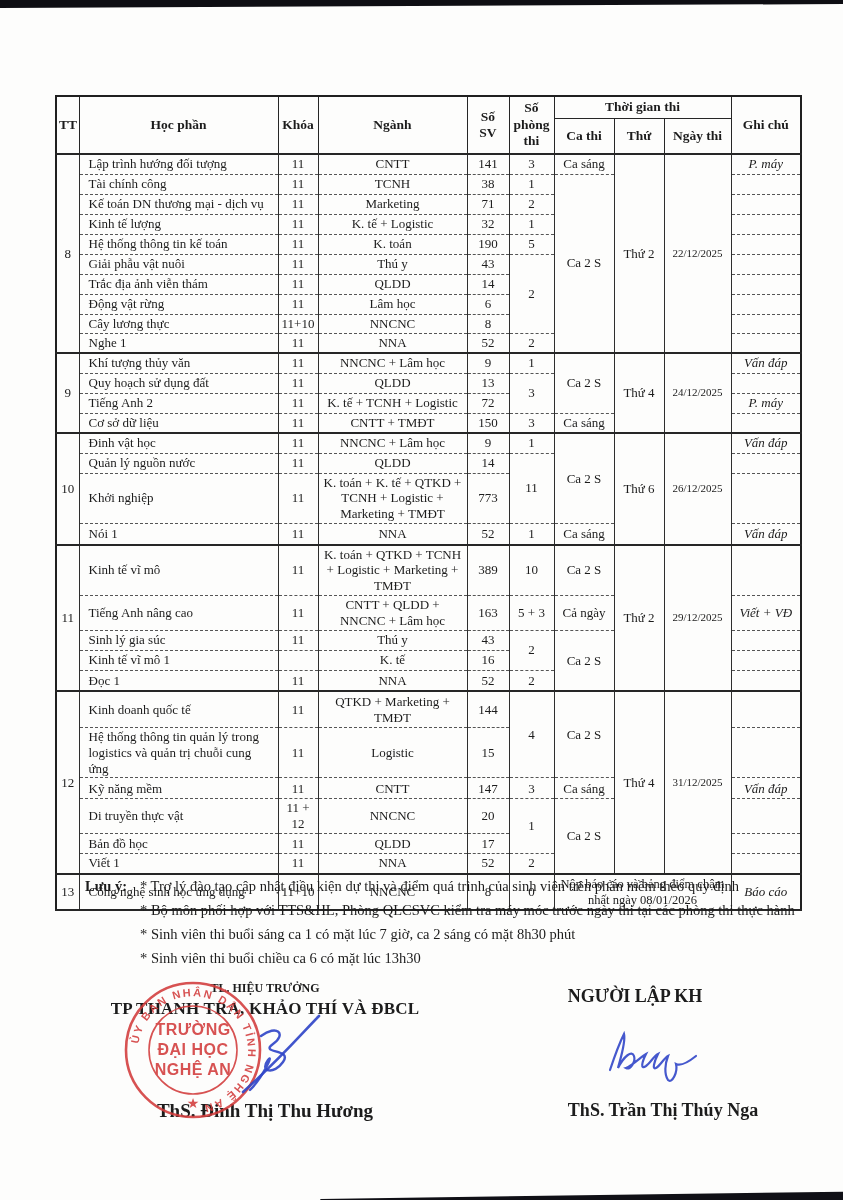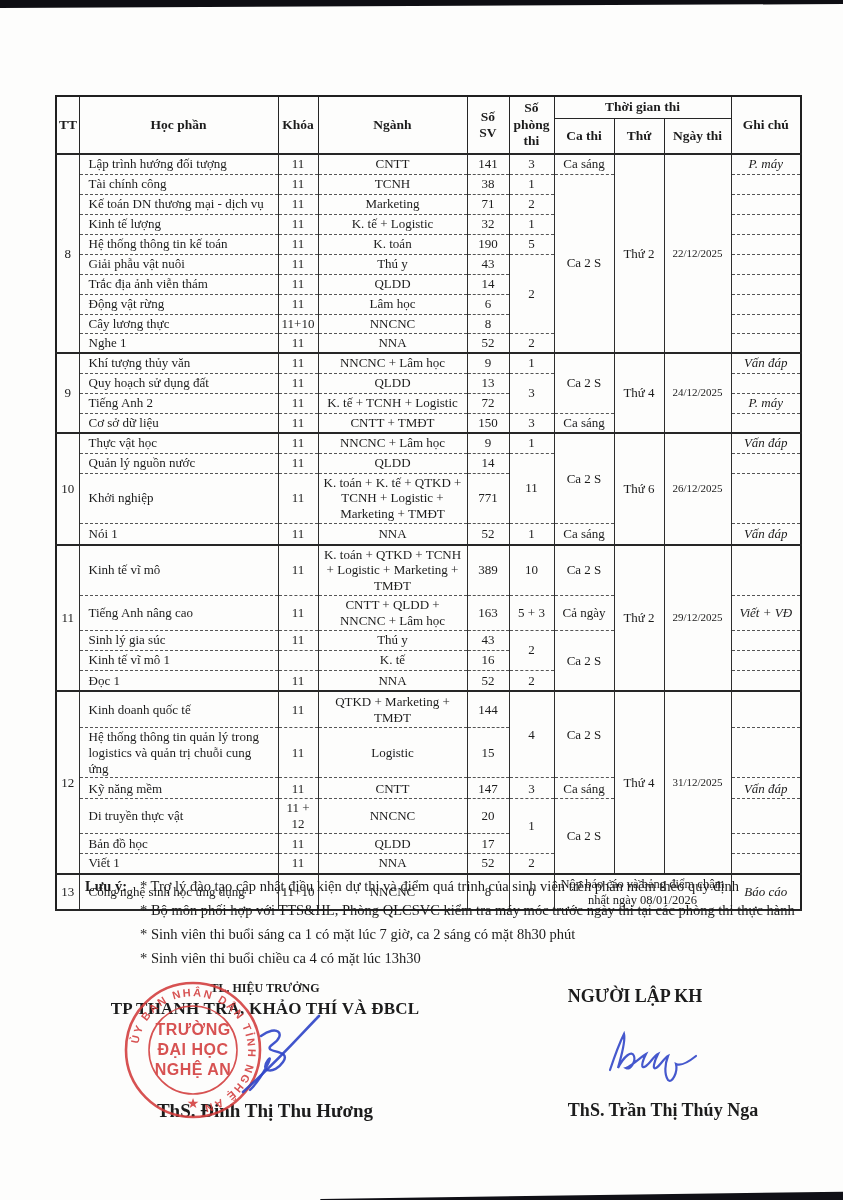--- a/index.html
+++ b/index.html
@@ -215,21 +215,21 @@
             <td class="c-nganh">CNTT + TMĐT</td>
             <td class="c-sv">150</td>
             <td class="c-phong">3</td>
             <td class="c-ca">Ca sáng</td>
             <td class="c-ghi"></td>
           </tr>
         </tbody>
         <tbody>
           <tr style="height: 20px;">
             <td class="c-tt" rowspan="4">10</td>
-            <td class="c-hp">Thực vật học</td>
+            <td class="c-hp">Đinh vật học</td>
             <td class="c-khoa">11</td>
             <td class="c-nganh">NNCNC + Lâm học</td>
             <td class="c-sv">9</td>
             <td class="c-phong">1</td>
             <td class="c-ca" rowspan="3">Ca 2 S</td>
             <td class="c-thu" rowspan="4">Thứ 6</td>
             <td class="c-ngay" rowspan="4">26/12/2025</td>
             <td class="c-ghi">Vấn đáp</td>
           </tr>
           <tr style="height: 20px;">
@@ -237,21 +237,21 @@
             <td class="c-khoa">11</td>
             <td class="c-nganh">QLDD</td>
             <td class="c-sv">14</td>
             <td class="c-phong" rowspan="2">11</td>
             <td class="c-ghi"></td>
           </tr>
           <tr style="height: 46px;">
             <td class="c-hp">Khởi nghiệp</td>
             <td class="c-khoa">11</td>
             <td class="c-nganh">K. toán + K. tế + QTKD + TCNH + Logistic + Marketing + TMĐT</td>
-            <td class="c-sv">771</td>
+            <td class="c-sv">773</td>
             <td class="c-ghi"></td>
           </tr>
           <tr style="height: 21px;">
             <td class="c-hp">Nói 1</td>
             <td class="c-khoa">11</td>
             <td class="c-nganh">NNA</td>
             <td class="c-sv">52</td>
             <td class="c-phong">1</td>
             <td class="c-ca">Ca sáng</td>
             <td class="c-ghi">Vấn đáp</td>
@@ -381,21 +381,21 @@
     <div class="note-row">
       <span class="note-label"></span>
       <span class="note-item">* Bộ môn phối hợp với TTS&amp;HL, Phòng QLCSVC kiểm tra máy móc trước ngày thi tại các phòng thi thực hành</span>
     </div>
     <div class="note-row">
       <span class="note-label"></span>
       <span class="note-item">* Sinh viên thi  buổi sáng ca 1 có mặt lúc 7 giờ, ca 2 sáng có mặt 8h30 phút</span>
     </div>
     <div class="note-row">
       <span class="note-label"></span>
-      <span class="note-item">* Sinh viên thi buổi chiều ca 4 có mặt lúc 13h30</span>
+      <span class="note-item">* Sinh viên thi buổi chiều ca 6 có mặt lúc 13h30</span>
     </div>
   </div>
 
   <div class="sig-left-titles">
     <div class="sig-title-1">TL. HIỆU TRƯỞNG</div>
     <div class="sig-title-2">TP THANH TRA, KHẢO THÍ VÀ ĐBCL</div>
   </div>
   <div class="sig-right-title">NGƯỜI LẬP KH</div>
   <div class="sig-left-name">ThS. Đinh Thị Thu Hương</div>
   <div class="sig-right-name">ThS. Trần Thị Thúy Nga</div>

